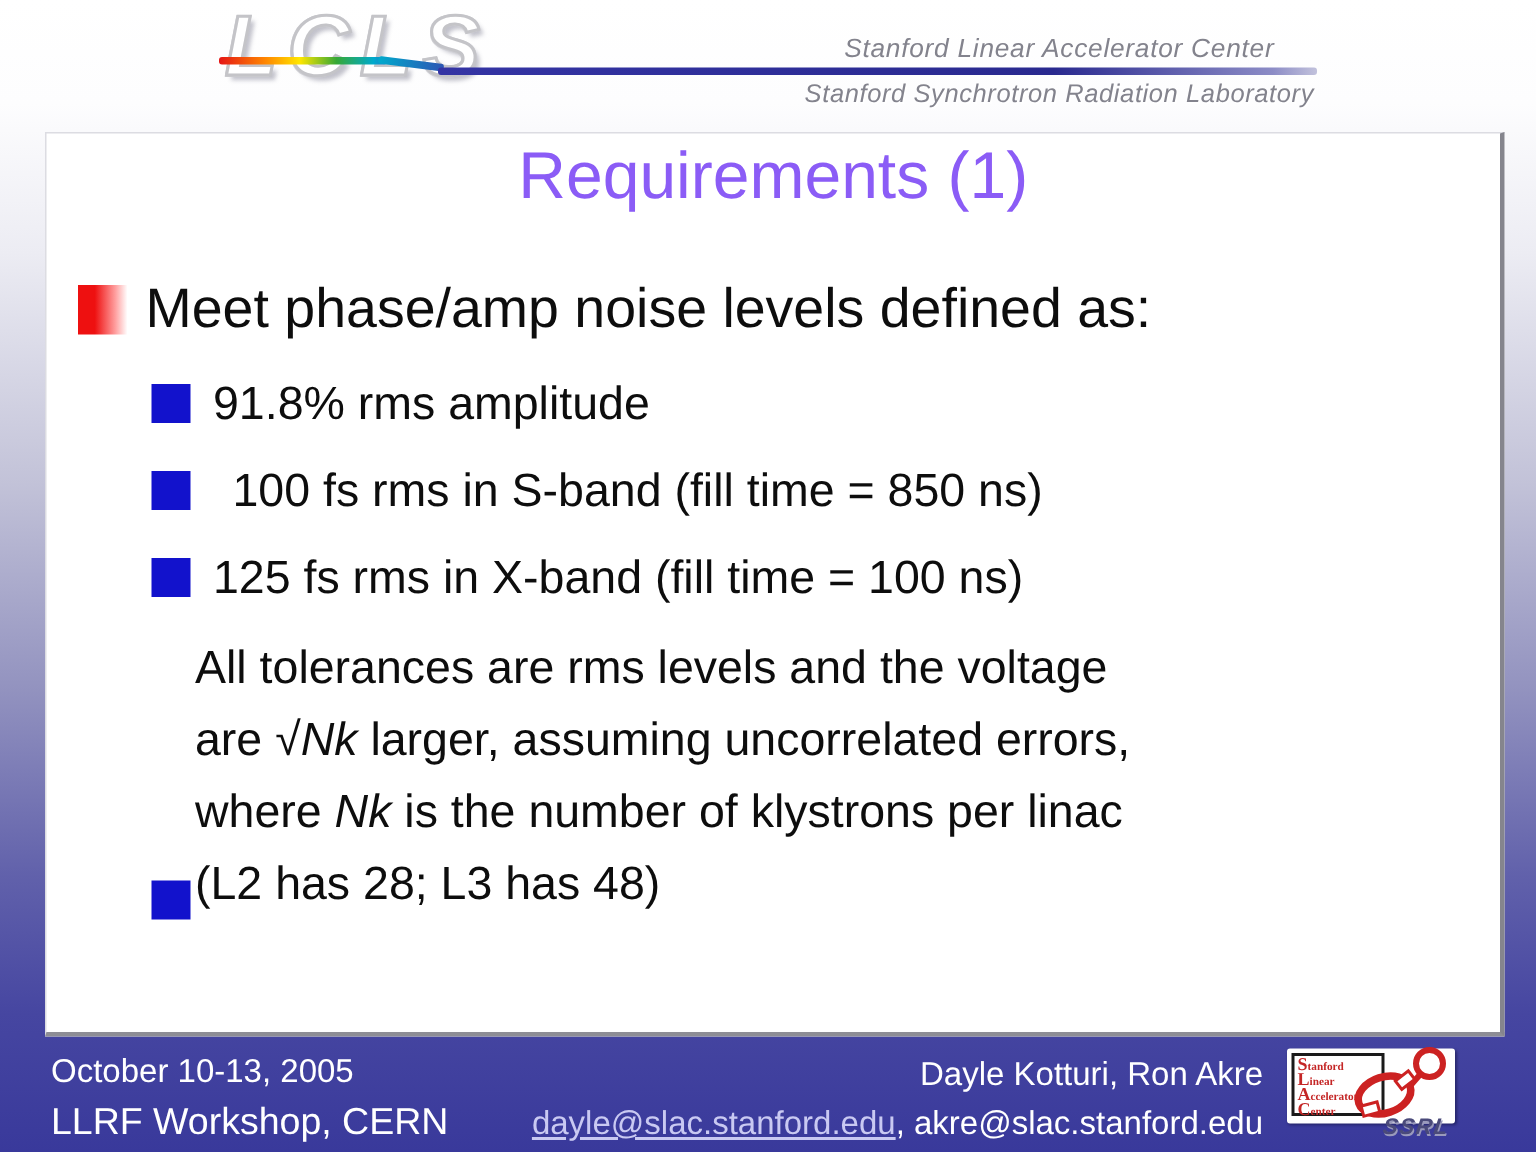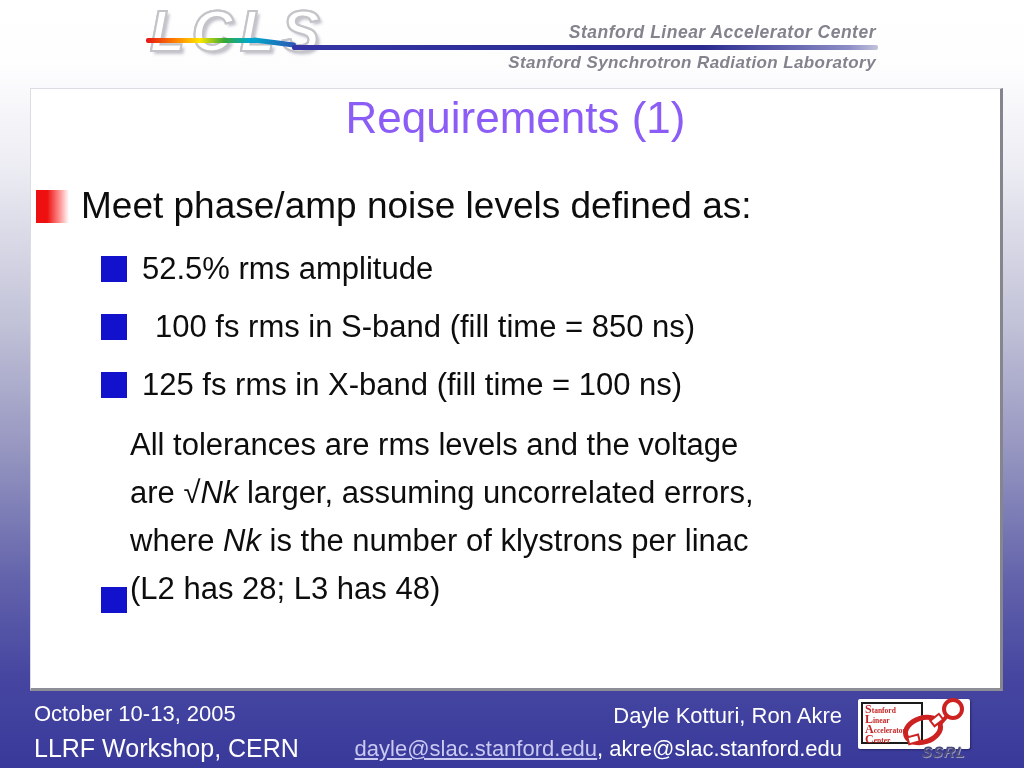--- a/index.html
+++ b/index.html
@@ -17,35 +17,35 @@
     color:#ffffff;-webkit-text-stroke:2px #c4c4c8;
     text-shadow:-1px -1px 0 #cfcfd4,1px -1px 0 #cfcfd4,-1px 1px 0 #cfcfd4,3px 3px 3px rgba(120,120,140,.45);
   }
   .rline{position:absolute;height:5px;z-index:2;border-radius:2px;}
   .rline.seg1{left:146px;top:38px;width:112px;
     background:linear-gradient(90deg,#e51616 0%,#ff8800 28%,#ffe600 48%,#36a836 70%,#00aacc 92%,#2277cc 100%);}
   .rline.seg2{left:252px;top:40px;width:44px;transform:rotate(7deg);
     background:linear-gradient(90deg,#00aacc,#2d55b4);}
   .rline.seg3{left:292px;top:45px;width:586px;
     background:linear-gradient(90deg,var(--line_navy,#3434a4) 0%,#29298f 70%,#8c8cc6 95%,#c2c2dc 100%);}
-  .org{position:absolute;right:148px;top:22px;text-align:right;z-index:3;
-    font-family:"Liberation Sans",sans-serif;font-style:italic;font-weight:bold;
+  .org{position:absolute;right:148px;top:22px;text-align:center;z-index:3;
+    font-family:"Liberation Sans",sans-serif;font-style:italic;font-weight:normal;
     color:var(--header_gray,#83838d);}
   .org .org1{font-size:17.5px;letter-spacing:.5px;text-shadow:1px 1px 0 #ffffff;}
   .org .org2{font-size:17px;letter-spacing:.4px;margin-top:10px;text-shadow:1px 1px 0 #ffffff;}
   
   .slide{
     position:absolute;left:30px;top:88px;width:969px;height:599px;background:#ffffff;
     border-top:1px solid #dcdce2;border-left:1px solid #dcdce2;
     border-right:3px solid #85858d;border-bottom:3px solid #8d8d95;
   }
   .slide-title{position:absolute;left:0;top:4px;width:100%;text-align:center;
     font-size:44px;font-weight:normal;color:#8b5cf6;}
   .row{position:absolute;display:flex;align-items:center;color:#0d0d0d;}
-  .b1{left:5px;top:94px;gap:12px;font-size:37px;line-height:46px;}
+  .b1{left:21px;top:94px;gap:12px;font-size:37px;line-height:46px;}
   .sq-red{width:33px;height:33px;flex:0 0 33px;align-self:center;
     background:linear-gradient(90deg,var(--bullet_red,#ee1010) 0%,var(--bullet_red,#ee1010) 34%,#ff9d9d 75%,#ffffff 100%);}
   .sub{left:70px;gap:15px;font-size:31px;line-height:44px;}
   .sub1{top:158px;} .sub2{top:216px;gap:28px;} .sub3{top:274px;}
   .sq-blue{width:26px;height:26px;flex:0 0 26px;background:var(--bullet_blue,#1212cc);}
   .para{left:70px;top:332px;align-items:flex-end;gap:3px;}
   .para .sq-blue{margin-top:12px;}
   .ptext{font-size:31px;line-height:48px;color:#0d0d0d;}
   .ptext .it{font-style:italic;}
   
@@ -85,21 +85,21 @@
 <div class="slide">
   <div class="slide-title">Requirements (1)</div>
 
   <div class="row b1">
     <span class="sq-red"></span>
     <span>Meet phase/amp noise levels defined as:</span>
   </div>
 
   <div class="row sub sub1">
     <span class="sq-blue"></span>
-    <span>52.5% rms amplitude</span>
+    <span>91.8% rms amplitude</span>
   </div>
   <div class="row sub sub2">
     <span class="sq-blue"></span>
     <span>100 fs rms in S-band (fill time = 850 ns)</span>
   </div>
   <div class="row sub sub3">
     <span class="sq-blue"></span>
     <span>125 fs rms in X-band (fill time = 100 ns)</span>
   </div>
 

